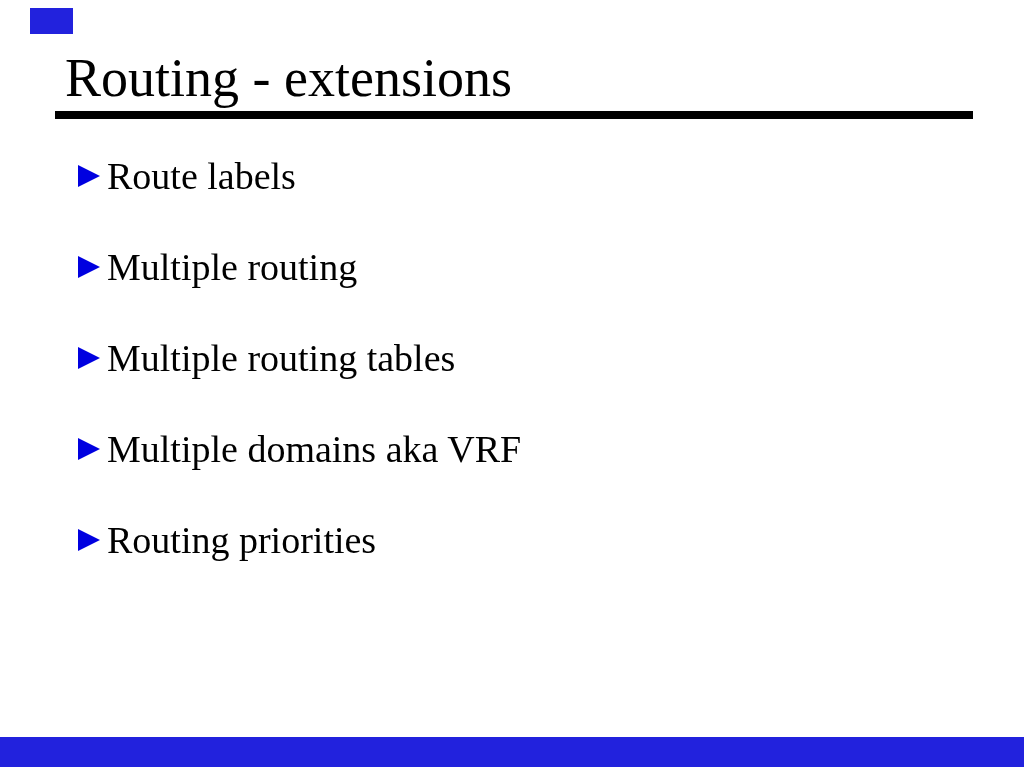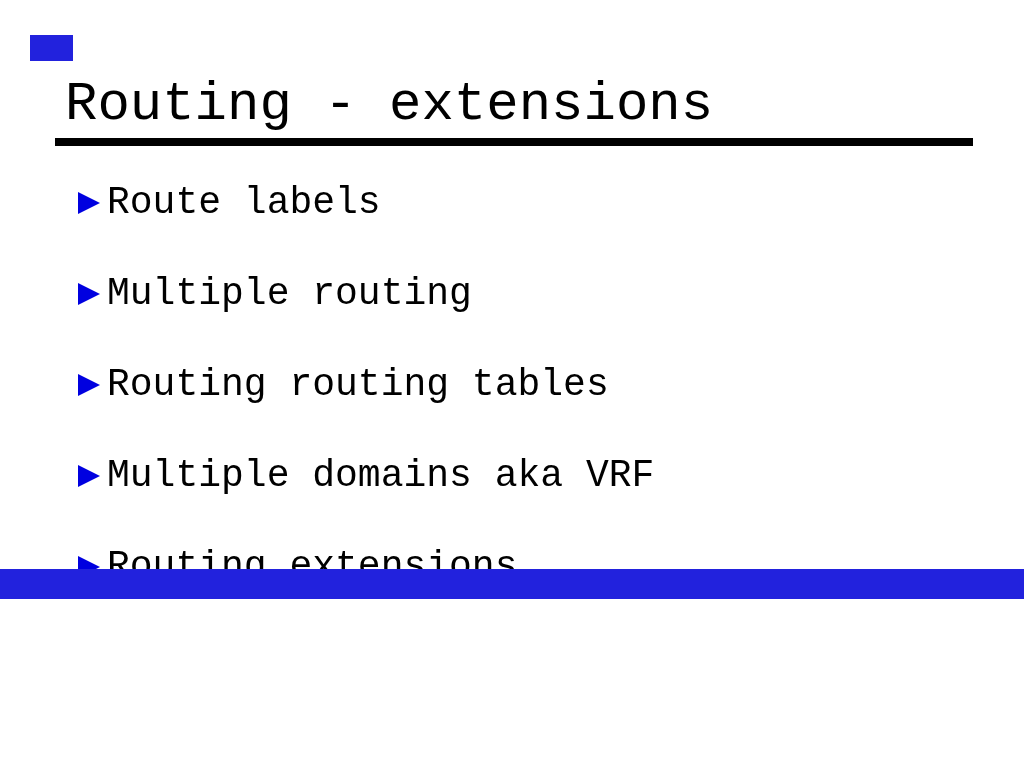--- a/index.html
+++ b/index.html
@@ -3,26 +3,25 @@
 <meta charset="utf-8">
 <style>
   html, body {
     margin: 0;
     padding: 0;
     background: #ffffff;
   }
   .slide {
     position: relative;
     width: 1024px;
-    height: 572px;
+    height: 767px;
     background: #ffffff;
     overflow: hidden;
-    font-family: Liberation Mono, monospace;
+    font-family: Liberation Serif, serif;
     color: #000000;
-    margin-top: 27px;
   }
   .corner-marker {
     position: absolute;
     left: 30px;
     top: 8px;
     width: 43px;
     height: 26px;
     background: #2222dd;
   }
   .slide-title {
@@ -98,27 +97,27 @@
     <li class="bullet-item">
       <span class="triangle-icon"></span>
       <span class="bullet-label">Route labels</span>
     </li>
     <li class="bullet-item">
       <span class="triangle-icon"></span>
       <span class="bullet-label">Multiple routing</span>
     </li>
     <li class="bullet-item">
       <span class="triangle-icon"></span>
-      <span class="bullet-label">Routing routing tables</span>
+      <span class="bullet-label">Multiple routing tables</span>
     </li>
     <li class="bullet-item">
       <span class="triangle-icon"></span>
       <span class="bullet-label">Multiple domains aka VRF</span>
     </li>
     <li class="bullet-item">
       <span class="triangle-icon"></span>
-      <span class="bullet-label">Routing extensions</span>
+      <span class="bullet-label">Routing priorities</span>
     </li>
   </ul>
 
   <div class="footer-bar"></div>
 
 </div>
 
 </body></html>

